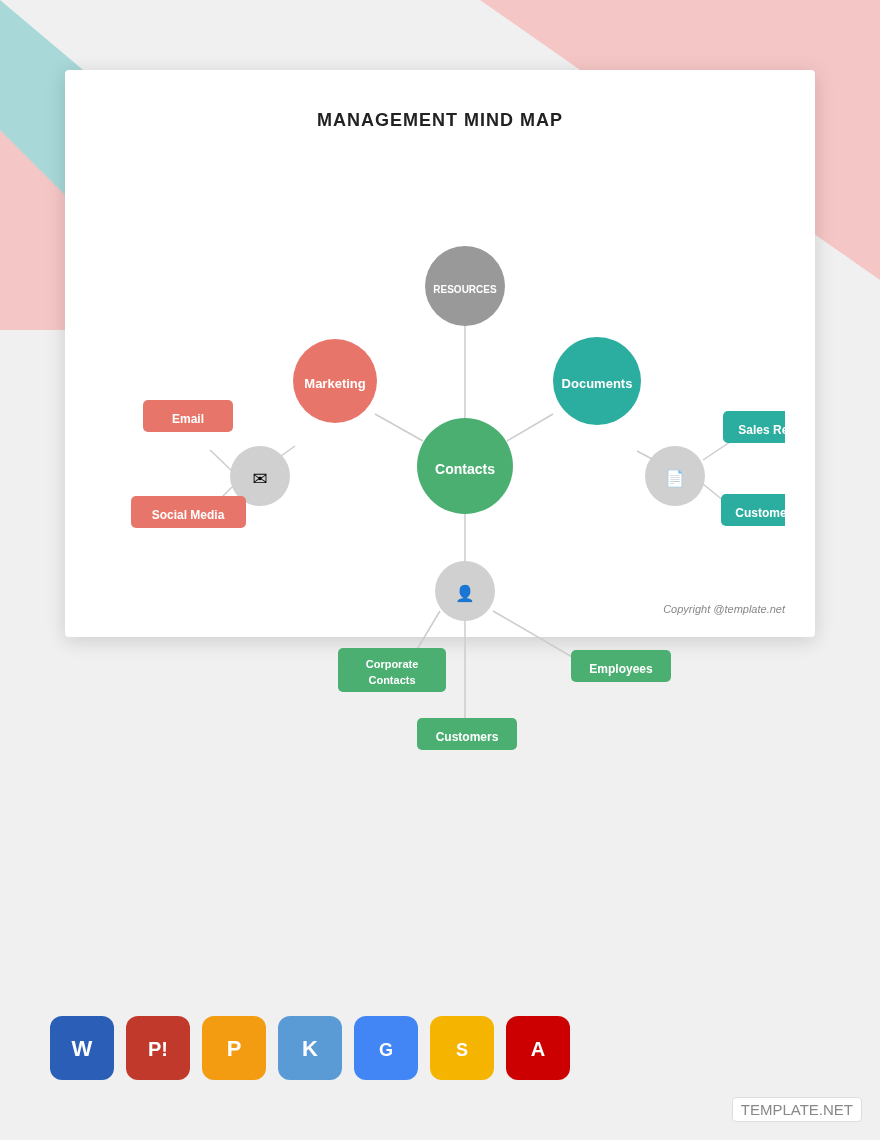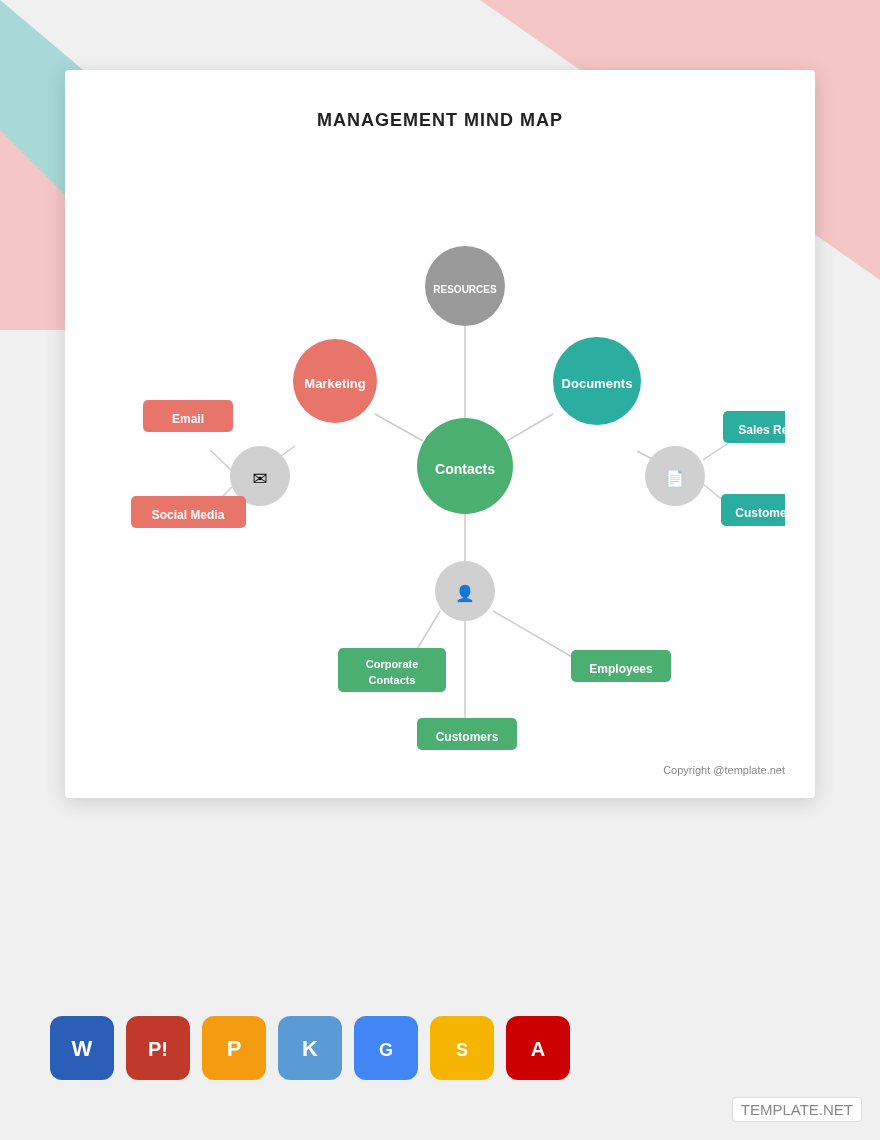--- a/index.html
+++ b/index.html
@@ -34,21 +34,21 @@
       background: #f5c6c6;
       clip-path: polygon(0 0, 0 100%, 100% 100%);
     }
 
     
     .card {
       position: absolute;
       top: 70px;
       left: 65px;
       width: 750px;
-      height: 728px;
+      height: 567px;
       background: white;
       border-radius: 4px;
       box-shadow: 0 4px 20px rgba(0,0,0,0.15);
       padding: 30px;
     }
 
     .card-title {
       text-align: center;
       font-size: 18px;
       font-weight: 900;
@@ -102,20 +102,21 @@
     .tool-gdocs { background: #4285f4; }
     .tool-gslides { background: #f4b400; }
     .tool-acrobat { background: #cc0000; }
 
     .watermark {
       position: absolute;
       bottom: 22px;
       right: 30px;
       font-size: 11px;
       color: #888;
+      font-style: italic;
     }
   </style>
 </head>
 <body>
 
 <div class="bg-pink"></div>
 <div class="bg-teal"></div>
 <div class="bg-pink2"></div>
 
 <div class="card">

